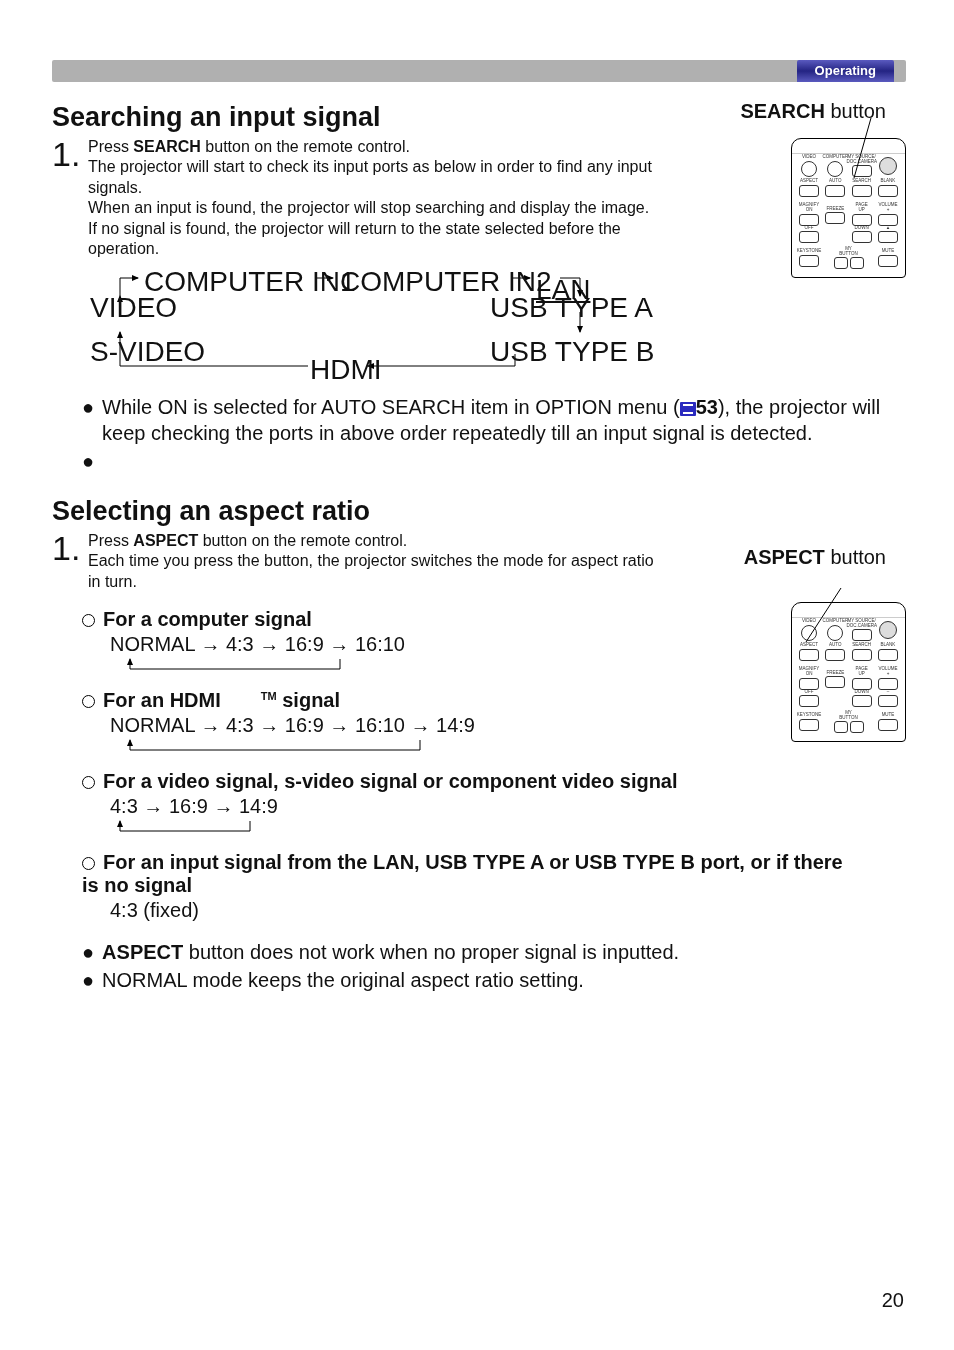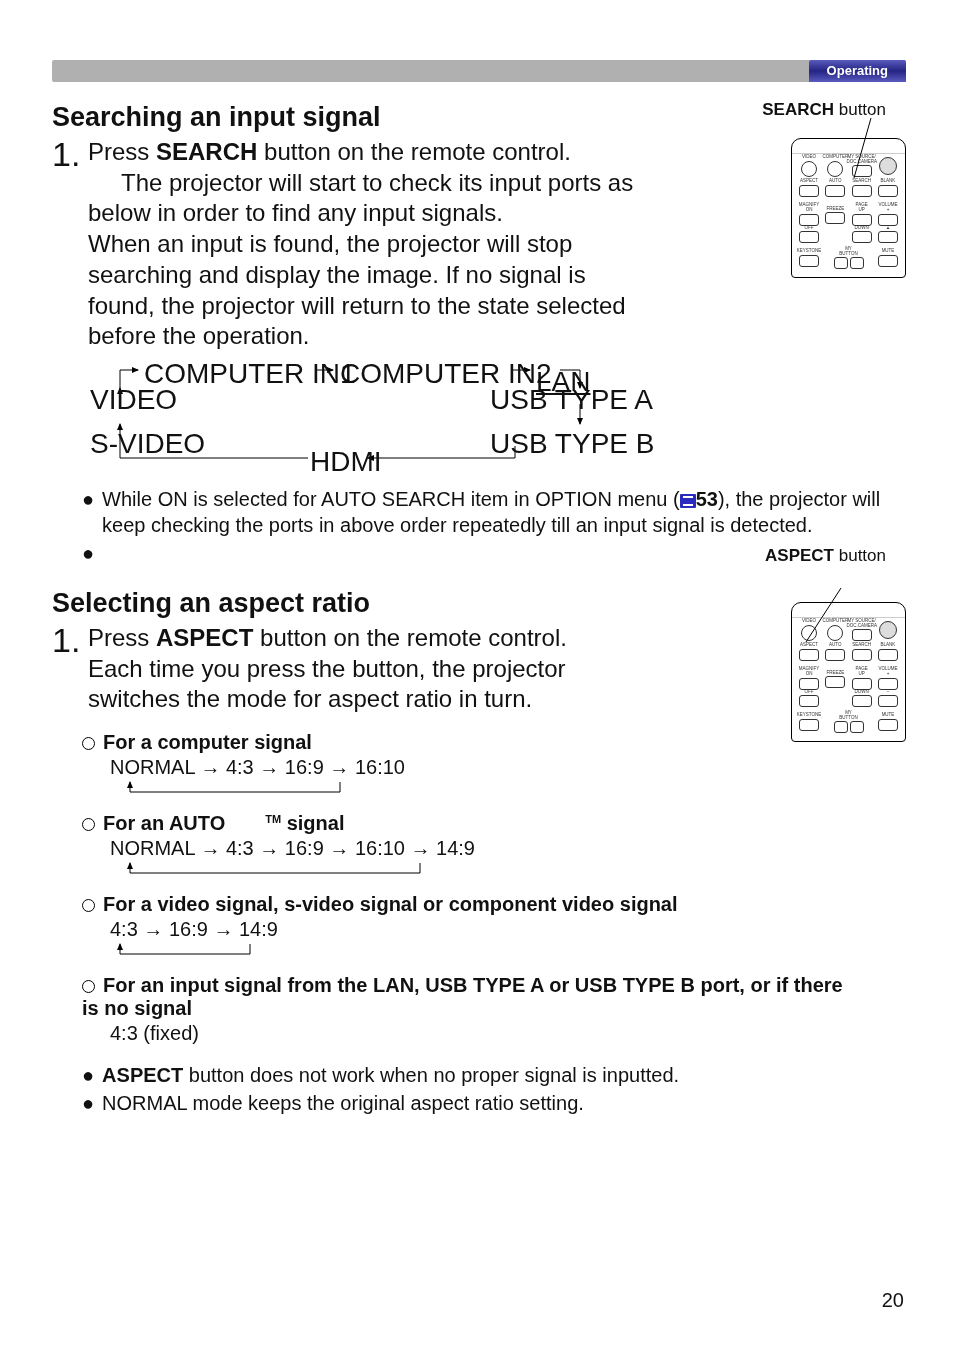--- a/index.html
+++ b/index.html
@@ -17,21 +17,21 @@
     position: absolute;
     top: 60px;
     left: 52px;
     right: 48px;
     height: 22px;
     background: #b0b0b0;
     border-radius: 2px;
   }
   .section-tag {
     position: absolute;
-    right: 0;
+    right: 12px;
     top: 0;
     height: 22px;
     background: linear-gradient(to bottom, #5a5abf 0%, #242483 50%, #5a5abf 100%);
     color: #fff;
     font-weight: bold;
     font-size: 13px;
     padding: 0 18px;
     line-height: 22px;
     border-radius: 2px 2px 0 0;
   }
@@ -56,34 +56,34 @@
   }
   .big-num {
     font-size: 34px;
     font-weight: 400;
     line-height: 1;
     width: 30px;
     flex-shrink: 0;
     font-family: Arial, sans-serif;
   }
   .num-body {
-    font-size: 24px;
+    font-size: 16px;
     line-height: 1.28;
     max-width: 570px;
   }
   .bullet-list {
     margin: 8px 0 0 30px;
     font-size: 20px;
     line-height: 1.3;
   }
   .bullet-list .row { display: flex; gap: 8px; margin: 2px 0; }
   .bullet-list .dot { flex-shrink: 0; }
   .caption {
     position: absolute;
-    font-size: 17px;
+    font-size: 20px;
     font-weight: normal;
     margin-left: 16px;
   }
   .caption b { font-weight: bold; }
   .remote-wrap {
     position: absolute;
     width: 115px;
   }
   .remote-body {
     width: 115px;
@@ -286,21 +286,21 @@
 
     <svg style="position:absolute;top:-20px;left:50px;" width="40" height="70">
       <line x1="30" y1="0" x2="13" y2="60" stroke="#000" stroke-width="1"></line>
     </svg>
   </div>
 
   <div class="num-para">
     <div class="big-num">1.</div>
     <div class="num-body">
       <span>Press </span><b>SEARCH</b><span> button on the remote control.</span><br>
-      <span style="white-space:pre-line;margin-left:33px;">The projector will start to check its input ports as below in order to find any input signals.
+      <span style="white-space:pre-line;">The projector will start to check its input ports as below in order to find any input signals.
 When an input is found, the projector will stop searching and display the image. If no signal is found, the projector will return to the state selected before the operation.</span>
     </div>
   </div>
 
   <div style="position:relative; margin-left:38px; height:120px; font-size:28px; margin-top:6px;">
     <svg width="570" height="120" style="position:absolute;top:0;left:0;">
       <defs>
         <marker id="ah" markerWidth="8" markerHeight="8" refX="6" refY="3" orient="auto">
           <path d="M0,0 L7,3 L0,6 Z" fill="#000"></path>
         </marker>
@@ -459,21 +459,21 @@
           <marker id="ah2" markerWidth="8" markerHeight="8" refX="6" refY="3" orient="auto">
             <path d="M0,0 L7,3 L0,6 Z" fill="#000"></path>
           </marker>
         </defs>
       <line x1="20" y1="12" x2="20" y2="2" stroke="#000" marker-end="url(#ah2)"></line>
       <line x1="20" y1="12" x2="230" y2="12" stroke="#000"></line>
       <line x1="230" y1="12" x2="230" y2="2" stroke="#000"></line>
     </svg>
   </div>
 
-  <div class="subhead circ-bullet"><span>For an AUTO</span><sup class="tm">TM</sup><span> signal</span></div>
+  <div class="subhead circ-bullet"><span>For an HDMI</span><sup class="tm">TM</sup><span> signal</span></div>
   <div class="mode-line">NORMAL → 4:3 → 16:9 → 16:10 → 14:9</div>
   <div class="loop-img">
     <svg width="340" height="16">
         <defs>
           <marker id="ah3" markerWidth="8" markerHeight="8" refX="6" refY="3" orient="auto">
             <path d="M0,0 L7,3 L0,6 Z" fill="#000"></path>
           </marker>
         </defs>
       <line x1="20" y1="12" x2="20" y2="2" stroke="#000" marker-end="url(#ah3)"></line>
       <line x1="20" y1="12" x2="310" y2="12" stroke="#000"></line>

